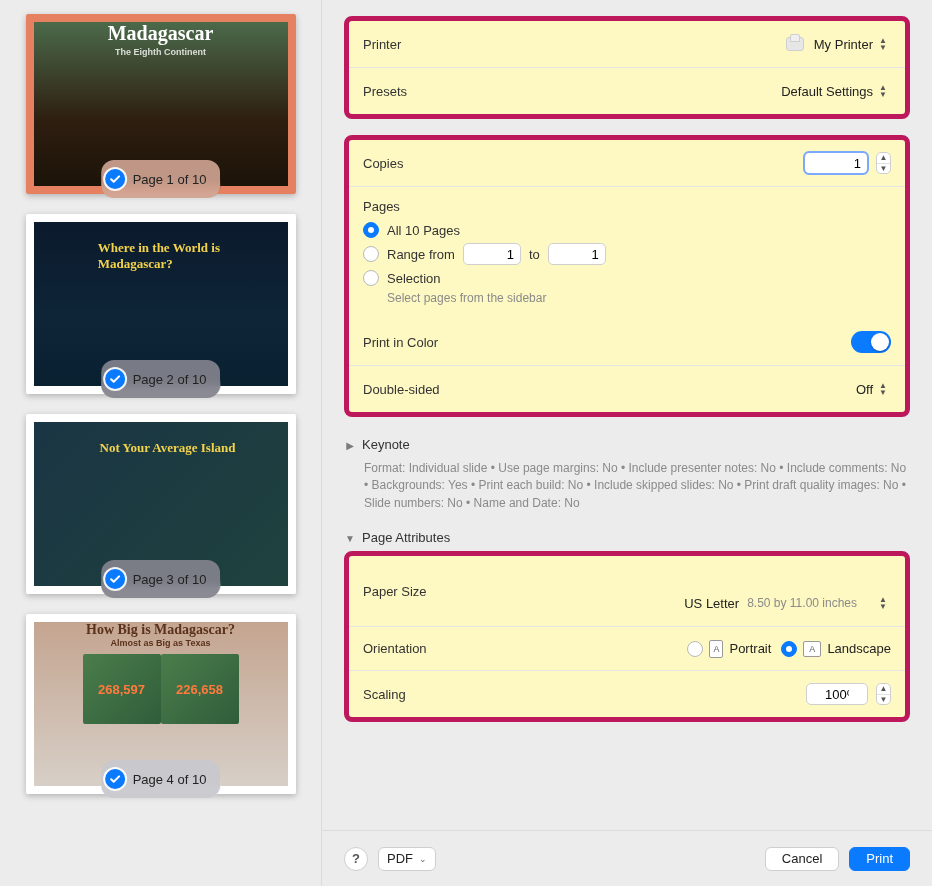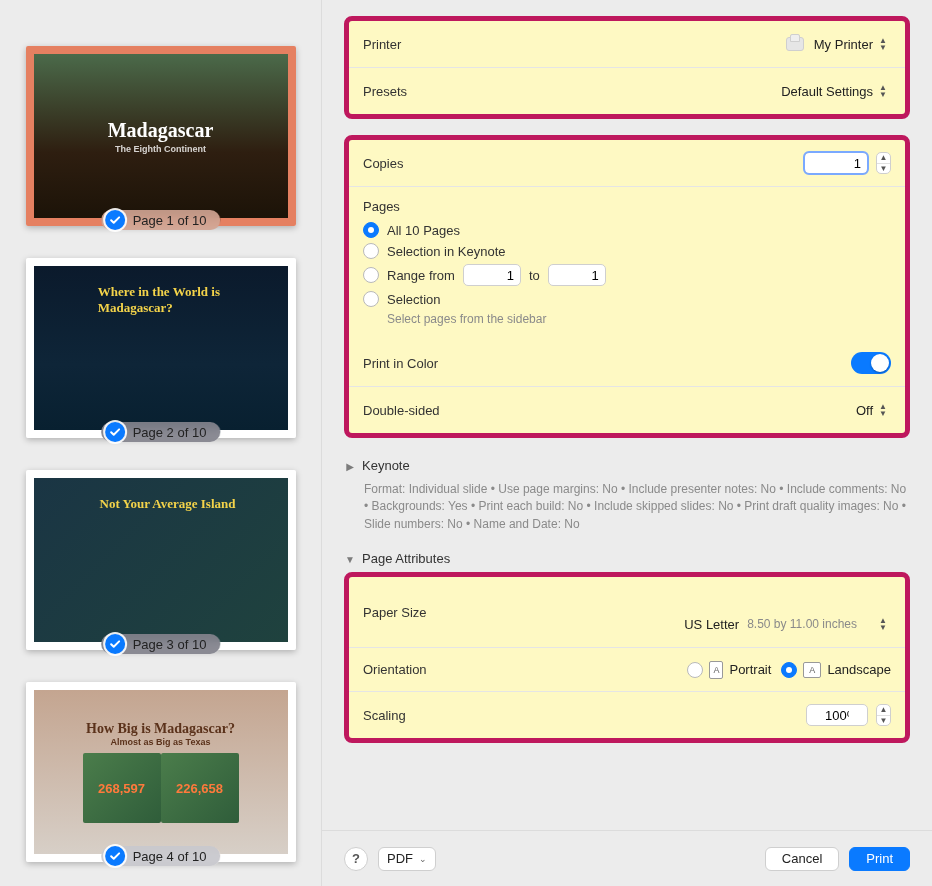--- a/index.html
+++ b/index.html
@@ -25,43 +25,42 @@
     margin: 0 auto 20px auto;
     width: 270px;
     position: relative;
   }
   .thumb-img {
     width: 270px;
     height: 180px;
     border: 8px solid #fff;
     box-shadow: 0 2px 6px rgba(0,0,0,.25);
     border-radius: 2px;
-    display: flex; align-items: center; justify-content: center;
+    display: flex; align-items: flex-start; justify-content: center;
     color: #fff; font-weight: 600; font-size: 16px;
     text-align: center;
     position: relative;
-    margin-top: 32px;
   }
   .thumb-img.first { border-color: #e58061; }
   .thumb1 { background: linear-gradient(180deg,#4b6a4a 0%, #2e1e10 60%, #1c1308 100%); }
   .thumb2 { background: linear-gradient(180deg,#0b1a2c 0%, #0e2538 60%, #082030 100%); }
   .thumb3 { background: linear-gradient(135deg,#1a3544 0%, #1f423e 100%); }
   .thumb4 { background: linear-gradient(180deg,#c4a590 0%, #d7cfc7 100%); color:#5b321b; }
   .thumb4 .sat { display:flex; justify-content:center; margin-top:6px; }
   .thumb4 .sat div { width:78px; height:70px; background:linear-gradient(135deg,#4b7d4b,#2f5d3a); display:flex; align-items:center; justify-content:center; color:#ff7a3c; font-weight:700; font-size:13px; border-radius:2px; }
   .thumb-title { font-family: Georgia, serif; }
   .thumb2 .thumb-title, .thumb3 .thumb-title { align-self:flex-start; margin:18px 0 0 14px; font-size:13px; line-height:1.2; text-align:left; max-width: 55%; }
   .thumb2 .thumb-title{ color:#f3d34a; }
   .thumb3 .thumb-title{ color:#f3d34a; }
   .thumb .badge {
     position: absolute;
     left: 50%;
     bottom: -4px;
     transform: translateX(-50%);
-    height: 20px;
+    height: 38px;
     border-radius: 13px;
     padding: 0 14px 0 4px;
     display: flex;
     align-items: center;
     gap: 8px;
     font-size: 13px;
     font-weight: 500;
     color: #222;
     backdrop-filter: blur(4px);
   }
@@ -312,24 +311,20 @@
 
       <div class="pages-block">
         <div class="pages-title">Pages</div>
 
         <div class="radio-line">
           <span class="radio checked"></span>
           <span>All 10 Pages</span>
         </div>
         <div class="radio-line">
           <span class="radio"></span>
-          <span>Selection in Keynote</span>
-        </div>
-        <div class="radio-line">
-          <span class="radio"></span>
           <span>Range from</span>
           <input class="mini-input" value="1" style="">
           <span>to</span>
           <input class="mini-input" value="1" style="">
         </div>
         <div class="radio-line">
           <span class="radio"></span>
           <span>Selection</span>
         </div>
         <div class="hint">Select pages from the sidebar</div>

